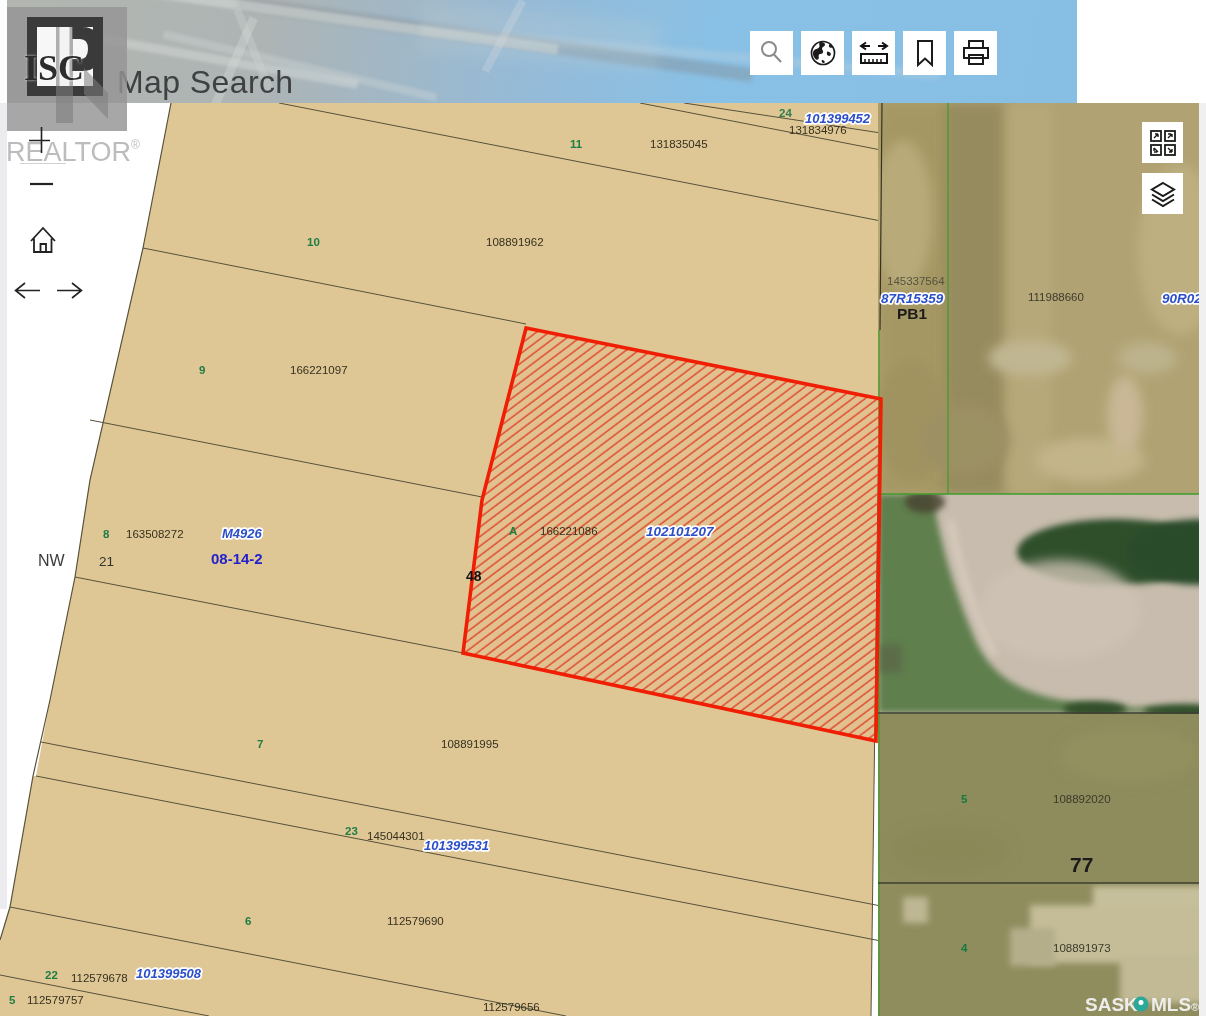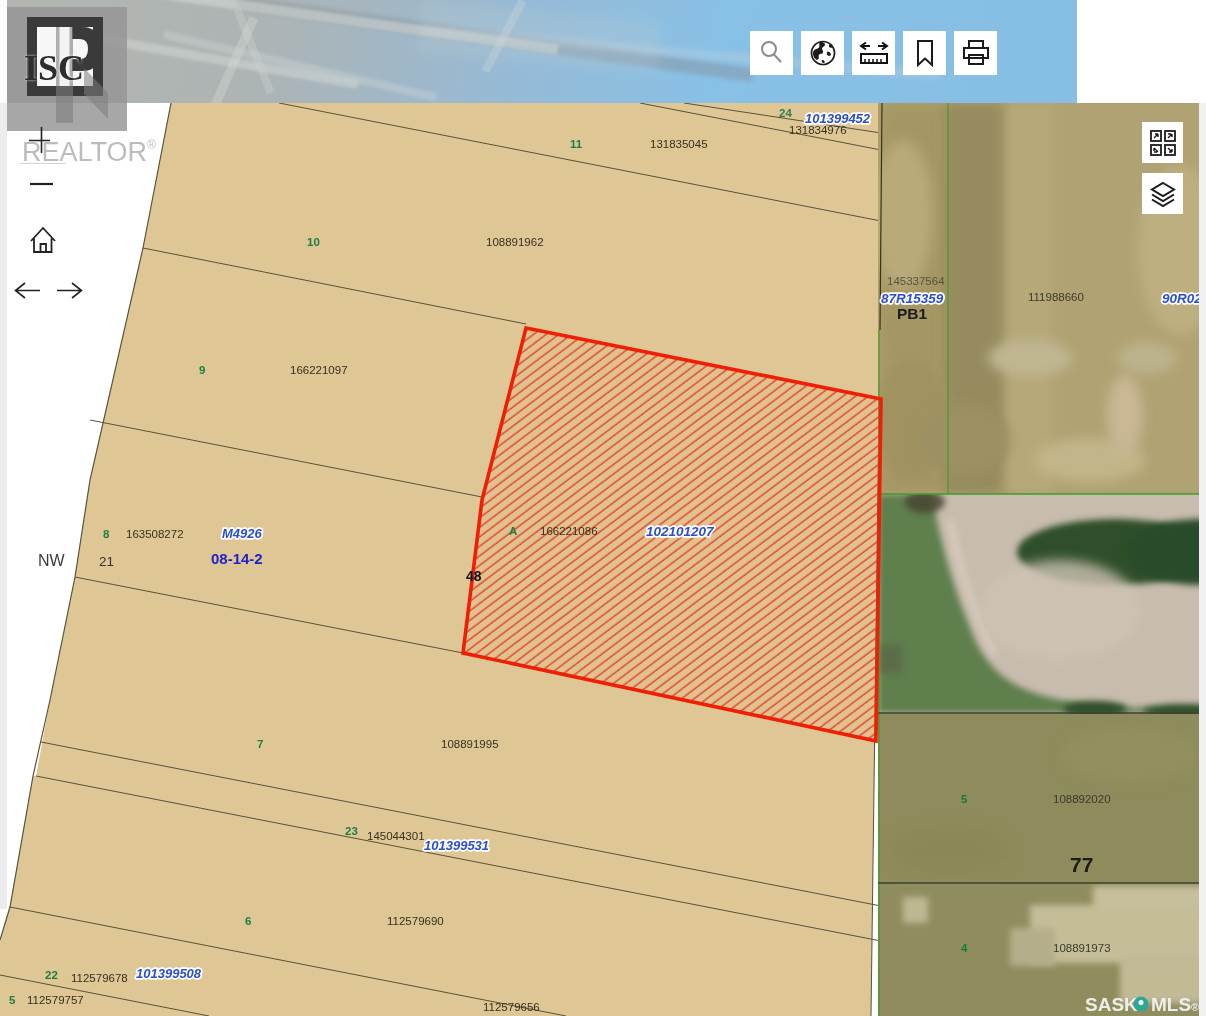--- a/index.html
+++ b/index.html
@@ -224,20 +224,21 @@
   <div class="abs" style="left:250px;top:6px;width:8px;height:90px;background:rgba(206,212,210,0.35);transform:rotate(-22deg)"></div>
 
   <div class="abs" style="left:420px;top:12px;width:240px;height:50px;background:rgba(200,210,212,0.2);transform:rotate(5deg);filter:blur(6px)"></div>
 
   <div class="abs" style="left:230px;top:14px;width:9px;height:95px;background:rgba(216,221,218,0.35);transform:rotate(24deg)"></div>
 
   <div class="abs" style="left:500px;top:-4px;width:8px;height:80px;background:rgba(214,220,221,0.3);transform:rotate(28deg)"></div>
 
   <div class="abs" style="left:0;top:0;width:7px;height:103px;background:#fdfdfd;"></div>
 
+  <div class="abs" style="left:117px;top:64px;font-size:32px;color:#3e4042;letter-spacing:0.4px;">Map Search</div>
 </div>
 
 <div class="abs" style="left:750px;top:31px;z-index:6;display:flex;gap:8px;">
 
   <div style="width:43px;height:44px;background:#fff;display:flex;align-items:center;justify-content:center">
     <svg width="30" height="30" viewBox="0 0 30 30">
         <circle cx="12" cy="11" r="7" fill="none" stroke="#8a8a8a" stroke-width="2"></circle>
         <line x1="17" y1="16.5" x2="24" y2="24" stroke="#8a8a8a" stroke-width="2"></line>
       </svg>
   </div>
@@ -284,21 +285,21 @@
   <rect x="32" y="22" width="66" height="69" fill="none" stroke="#3a3a3a" stroke-width="10"></rect>
   <rect x="37" y="27" width="56" height="59" fill="rgba(255,255,255,0.92)"></rect>
   <path d="M72,27 h10 q19,0 19,22 q0,22 -19,22 h-10 Z M72,39 v20 h8 q8,0 8,-10 q0,-10 -8,-10 Z" fill="#3a3a3a"></path>
   <rect x="56" y="27" width="17" height="96" fill="rgba(125,125,125,0.6)"></rect>
   <rect x="59.5" y="27" width="10" height="59" fill="rgba(255,255,255,0.85)"></rect>
   <path d="M84,68 L108,93 108,119 84,94 Z" fill="rgba(125,125,125,0.55)"></path>
 </svg>
 
 <div class="abs" style="left:24px;top:47px;font-family:'Liberation Serif',serif;font-weight:bold;font-size:36px;color:#2d2d2d;z-index:9;text-shadow:0 0 3px rgba(255,255,255,0.8);letter-spacing:0px;">ISC</div>
 
-<div class="abs" style="left:6px;top:137px;font-size:27px;color:#bcbcbc;z-index:6;letter-spacing:0px;margin-left:16px;">REALTOR<span style="font-size:12px;vertical-align:12px;">®</span></div>
+<div class="abs" style="left:6px;top:137px;font-size:27px;color:#bcbcbc;z-index:6;letter-spacing:0px;">REALTOR<span style="font-size:12px;vertical-align:12px;">®</span></div>
 
 <div class="abs" style="left:20px;top:163px;width:46px;height:1px;background:#d2d2d2;z-index:6"></div>
 
 <div class="abs" style="left:1142px;top:122px;width:41px;height:41px;background:#fff;z-index:6;display:flex;align-items:center;justify-content:center">
   <svg width="26" height="26" viewBox="0 0 26 26" stroke="#1b1b1b" fill="none" stroke-width="1.8">
     <rect x="1" y="1" width="10" height="10"></rect>
       <rect x="15" y="1" width="10" height="10"></rect>
       <rect x="1" y="15" width="10" height="10"></rect>
       <rect x="15" y="15" width="10" height="10"></rect>
     <path d="M4,8 L8,4 M8,4 h-3 M8,4 v3" stroke-width="1.4"></path>

